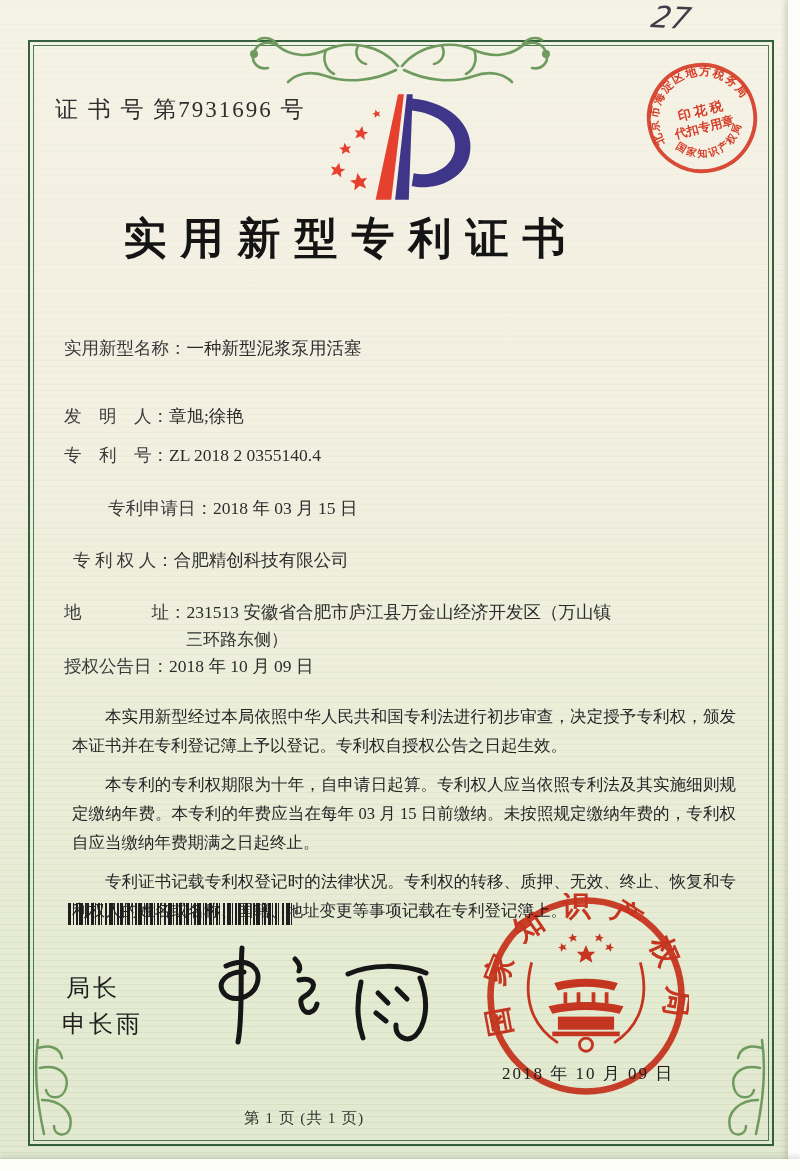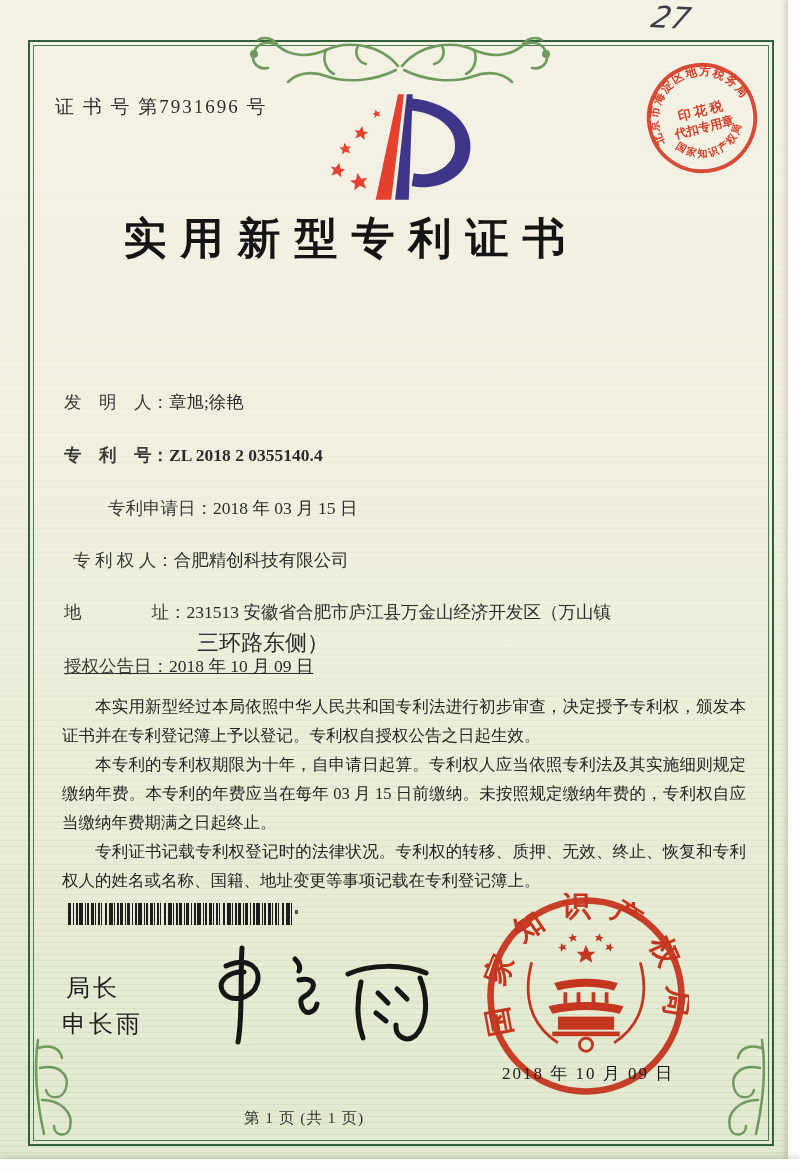--- a/index.html
+++ b/index.html
@@ -15,28 +15,28 @@
     position:absolute;inset:0;pointer-events:none;
     background:repeating-linear-gradient(0deg, rgba(140,180,110,0.18) 0 1px, rgba(0,0,0,0) 1px 6px);
     -webkit-mask-image:linear-gradient(180deg, rgba(0,0,0,.18) 0%, rgba(0,0,0,.35) 55%, rgba(0,0,0,.95) 100%);
     mask-image:linear-gradient(180deg, rgba(0,0,0,.18) 0%, rgba(0,0,0,.35) 55%, rgba(0,0,0,.95) 100%);
   }
   .scan-edge-right{position:absolute;top:0;right:0;width:12px;height:100%;background:#fdfdfb;box-shadow:-3px 0 5px rgba(120,120,100,.25);}
   .scan-edge-bottom{position:absolute;left:0;bottom:0;width:100%;height:12px;background:#fdfdfb;box-shadow:0 -3px 5px rgba(120,120,100,.2);}
   .frame{position:absolute;left:28px;top:40px;width:742px;height:1102px;border:2px solid #35603c;}
   .frame-inner{position:absolute;inset:3px;border:1px solid #4a7a50;}
   .abs{position:absolute;}
-  .cert-no{left:55px;top:94px;font-size:19px;letter-spacing:2px;color:#2e2e2e;}
+  .cert-no{left:55px;top:94px;font-size:23px;letter-spacing:2px;color:#2e2e2e;}
   .cert-title{left:0;top:210px;width:703px;text-align:center;font-size:43px;font-weight:700;letter-spacing:14px;color:#141414;}
   .field-row{left:64px;font-size:17.5px;color:#2c2c2c;white-space:nowrap;}
   .field-row .lbl{color:#3a3a3a;}
-  .addr2{left:197px;font-size:22px;color:#2c2c2c;}
+  .addr2{left:186px;font-size:17px;color:#2c2c2c;}
   .grant-no{left:468px;font-size:17.5px;color:#2c2c2c;white-space:nowrap;}
   .body-text{left:62px;top:692px;width:684px;font-size:16.5px;line-height:29px;text-align:justify;color:#262626;}
-  .body-text p{margin:0;text-indent:2em;}
+  .body-text p{margin:10px;text-indent:2em;}
   .officer{font-family:Liberation Sans, sans-serif;color:#1f1f1f;font-size:24px;letter-spacing:3px;}
   .footer{left:0;top:1108px;width:608px;text-align:center;font-size:15.5px;color:#333;letter-spacing:1px;}
   .hand-note{left:652px;top:0px;font-size:30px;color:#3e3e49;font-style:italic;transform:rotate(3deg) skewX(-10deg);font-family:"DejaVu Sans", sans-serif;}
   .seal-date{left:502px;top:1062px;font-size:17px;letter-spacing:2px;color:#1c1c1c;z-index:6;}
   .seal-wrap{z-index:5;mix-blend-mode:multiply;}
   .tax-seal-wrap{transform:rotate(-14deg);mix-blend-mode:multiply;}
   svg text{font-family:"Liberation Serif", serif;}
 </style>
 </head>
 <body>
@@ -95,37 +95,40 @@
       <use href="#star" transform="translate(16,86) scale(0.8) rotate(12)"></use>
       <use href="#star" transform="translate(38,98) scale(0.95) rotate(-10)"></use>
     </g>
     <path d="M78,8 L84,8 L71,116 L55,116 Z" fill="#e6402e"></path>
     <path d="M87,8 L93,8 L89,116 L75,116 Z" fill="#3f3589"></path>
     <path d="M90,12 C138,16 158,46 151,72 C144,98 112,107 92,102 L94,89 C112,93 132,84 136,66 C140,45 122,27 88,24 Z" fill="#3f3589"></path>
   </svg>
 
   <div class="abs cert-title">实用新型专利证书</div>
 
-  <div class="abs field-row" style="top:390px;text-align:center;">
+  <div class="abs field-row" style="top:336px;">
+    <span class="lbl">实用新型名称：</span><span>一种新型泥浆泵用活塞</span>
+  </div>
+  <div class="abs field-row" style="top:404px;text-align:center;">
     <span class="lbl">发　明　人：</span><span>章旭;徐艳</span>
   </div>
-  <div class="abs field-row" style="top:443px;font-weight:bold;">
+  <div class="abs field-row" style="top:443px;">
     <span class="lbl">专　利　号：</span><span>ZL 2018 2 0355140.4</span>
   </div>
   <div class="abs field-row" style="top:496px;margin-left:44px;">
     <span class="lbl">专利申请日：</span><span>2018 年 03 月 15 日</span>
   </div>
   <div class="abs field-row" style="top:548px;margin-left:9px;">
     <span class="lbl">专 利 权 人：</span><span>合肥精创科技有限公司</span>
   </div>
   <div class="abs field-row" style="top:600px;">
     <span class="lbl">地　　　　址：</span><span>231513 安徽省合肥市庐江县万金山经济开发区（万山镇</span>
   </div>
   <div class="abs addr2" style="top:628px;">三环路东侧）</div>
-  <div class="abs field-row" style="top:654px;text-decoration:underline;">
+  <div class="abs field-row" style="top:654px;">
     <span class="lbl">授权公告日：</span><span>2018 年 10 月 09 日</span>
   </div>
 
   <div class="abs body-text">
     <p>本实用新型经过本局依照中华人民共和国专利法进行初步审查，决定授予专利权，颁发本证书并在专利登记簿上予以登记。专利权自授权公告之日起生效。</p>
     <p>本专利的专利权期限为十年，自申请日起算。专利权人应当依照专利法及其实施细则规定缴纳年费。本专利的年费应当在每年 03 月 15 日前缴纳。未按照规定缴纳年费的，专利权自应当缴纳年费期满之日起终止。</p>
     <p>专利证书记载专利权登记时的法律状况。专利权的转移、质押、无效、终止、恢复和专利权人的姓名或名称、国籍、地址变更等事项记载在专利登记簿上。</p>
   </div>
 
   <svg class="abs" style="left:68px;top:902px;" width="230" height="24" viewBox="0 0 230 24">

